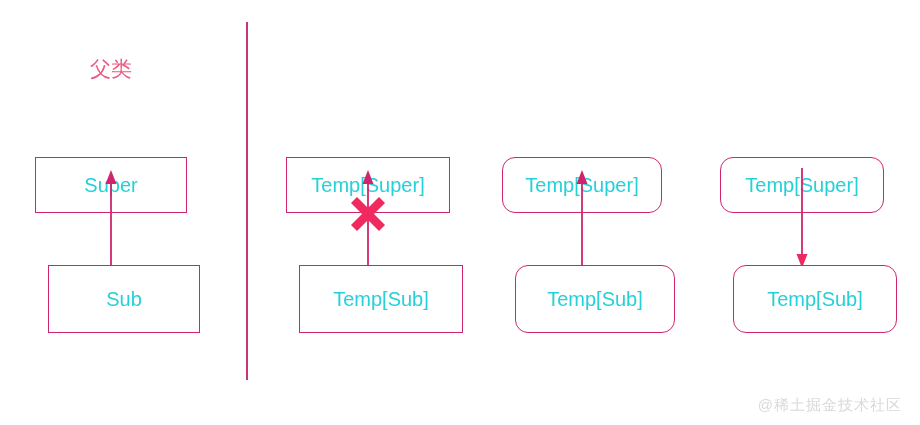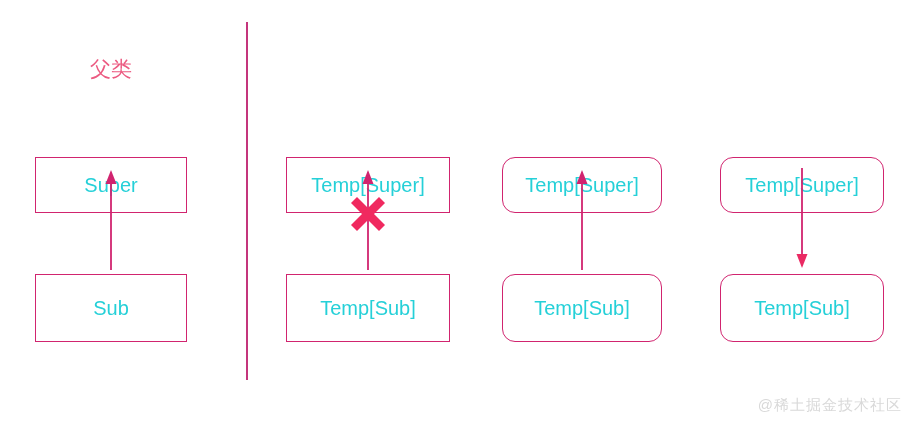--- a/index.html
+++ b/index.html
@@ -61,21 +61,21 @@
     display: flex;
     align-items: center;
     justify-content: center;
     color: #25d0d8;
     font-size: 20px;
     white-space: nowrap;
   }
   .node.rounded { border-radius: 13px; }
 
   .node.super { top: 122px; height: 56px; margin-top: 35px; }
-  .node.sub   { top: 274px; height: 68px; }
+  .node.sub   { top: 265px; height: 68px; margin-left: 13px; }
 
   
   .col-0 .node { left: 35px;  width: 152px; }
   .col-1 .node { left: 18px;  width: 164px; }
   .col-2 .node { left: 20px;  width: 160px; }
   .col-3 .node { left: 14px;  width: 164px; }
 
   
   .arrow {
     position: absolute;

